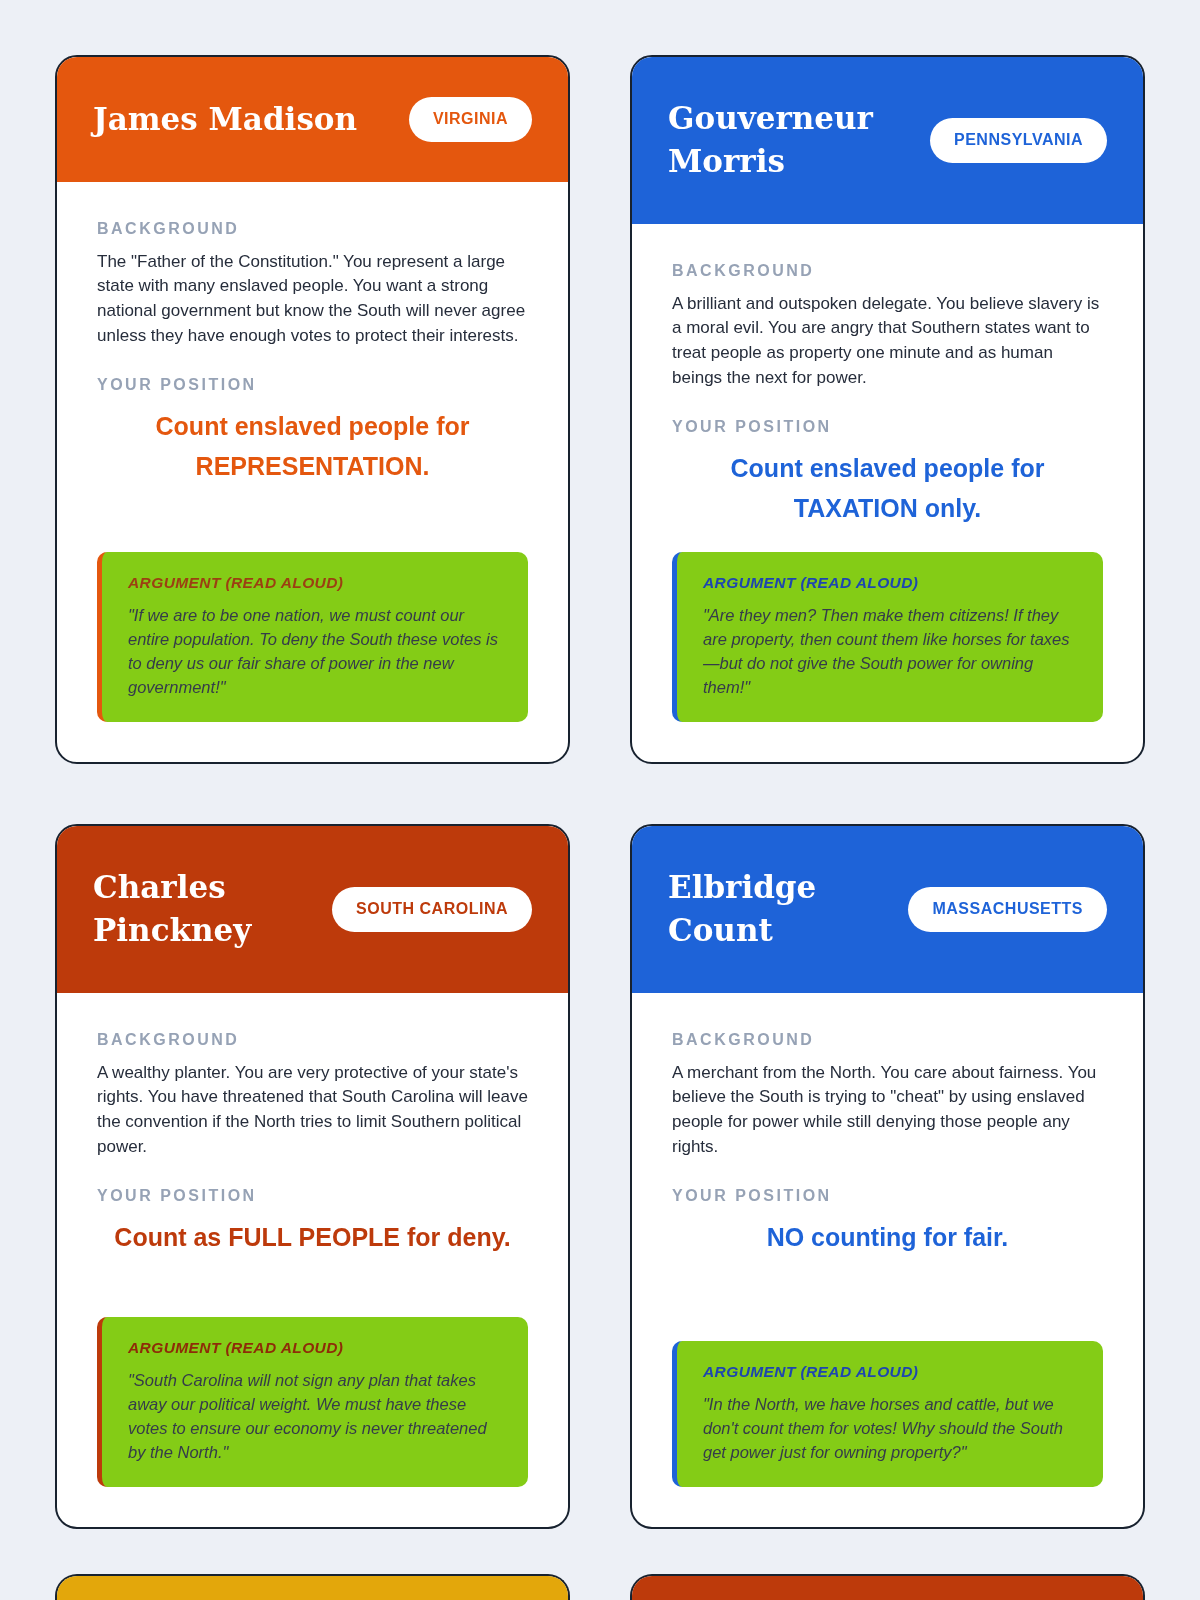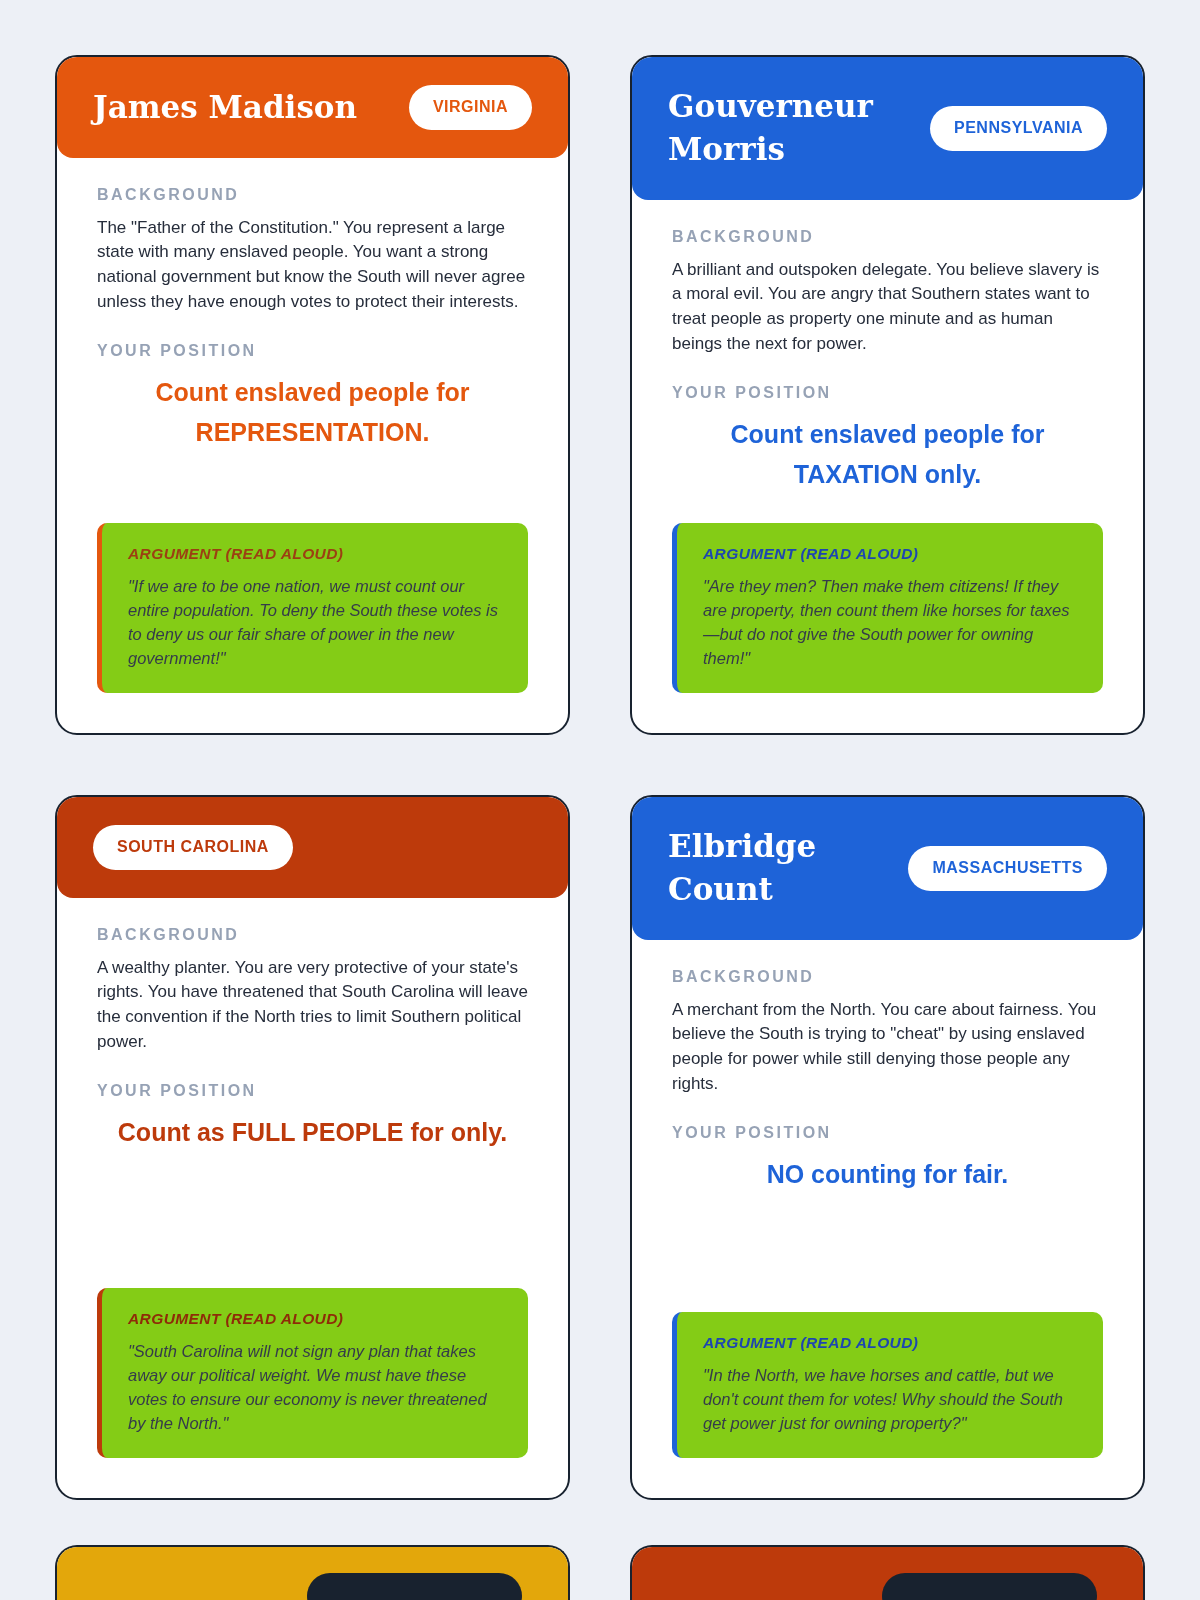--- a/index.html
+++ b/index.html
@@ -27,26 +27,25 @@
     overflow: hidden;
     display: flex;
     flex-direction: column;
   }
   .row1 { min-height: 680px; }
   .row2 { min-height: 705px; }
   .partial { min-height: 300px; border-bottom: none; }
 
   .card-header {
     background: var(--header);
-    padding: 28px 36px;
+    padding: 40px 36px;
     display: flex;
     justify-content: space-between;
     align-items: center;
     gap: 0;
-    border-radius: 16px;
   }
   .partial .card-header { min-height: 300px; align-items: flex-start; padding-top: 26px; }
 
   .card-title {
     font-family: "DejaVu Serif", serif;
     font-weight: 700;
     color: #ffffff;
     font-size: 31px;
     line-height: 1.4;
     margin: 0;
@@ -60,21 +59,21 @@
     line-height: 1.3;
     padding: 12px 24px;
     border-radius: 999px;
     flex-shrink: 0;
     max-width: 220px;
     text-align: center;
   }
   .partial .badge { min-width: 215px; min-height: 46px; margin-right: 10px; }
 
   .card-body {
-    padding: 28px 40px 40px 40px;
+    padding: 38px 40px 40px 40px;
     display: flex;
     flex-direction: column;
     flex: 1;
   }
   .section-label {
     color: #96a2b5;
     font-weight: 800;
     letter-spacing: 2.5px;
     font-size: 16px;
     margin: 0 0 12px 0;
@@ -150,27 +149,28 @@
       <p class="position-text">Count enslaved people for TAXATION only.</p>
       <div class="argument">
         <h4 class="argument-title">ARGUMENT (READ ALOUD)</h4>
         <p class="argument-quote">"Are they men? Then make them citizens! If they are property, then count them like horses for taxes—but do not give the South power for owning them!"</p>
       </div>
     </div>
   </section>
 
   <section class="card row2" style="--header: #bd3a0b; --accent: #bd3a0b; --accent-dark: #8e2c08; --badge-bg: #ffffff; --badge-text: #bd3a0b;">
     <header class="card-header">
+      <h2 class="card-title">Charles Pinckney</h2>
       <span class="badge">SOUTH CAROLINA</span>
     </header>
     <div class="card-body">
       <h3 class="section-label">BACKGROUND</h3>
       <p class="body-text">A wealthy planter. You are very protective of your state's rights. You have threatened that South Carolina will leave the convention if the North tries to limit Southern political power.</p>
       <h3 class="section-label">YOUR POSITION</h3>
-      <p class="position-text">Count as FULL PEOPLE for only.</p>
+      <p class="position-text">Count as FULL PEOPLE for deny.</p>
       <div class="argument">
         <h4 class="argument-title">ARGUMENT (READ ALOUD)</h4>
         <p class="argument-quote">"South Carolina will not sign any plan that takes away our political weight. We must have these votes to ensure our economy is never threatened by the North."</p>
       </div>
     </div>
   </section>
 
   <section class="card row2" style="--header: #1e63d8; --accent: #1e63d8; --accent-dark: #1d46b0; --badge-bg: #ffffff; --badge-text: #1e63d8;">
     <header class="card-header">
       <h2 class="card-title">Elbridge Count</h2>

